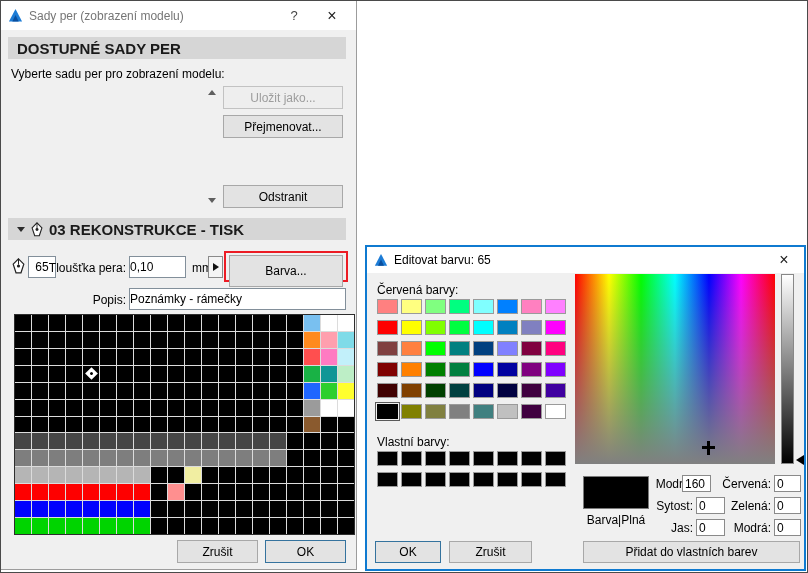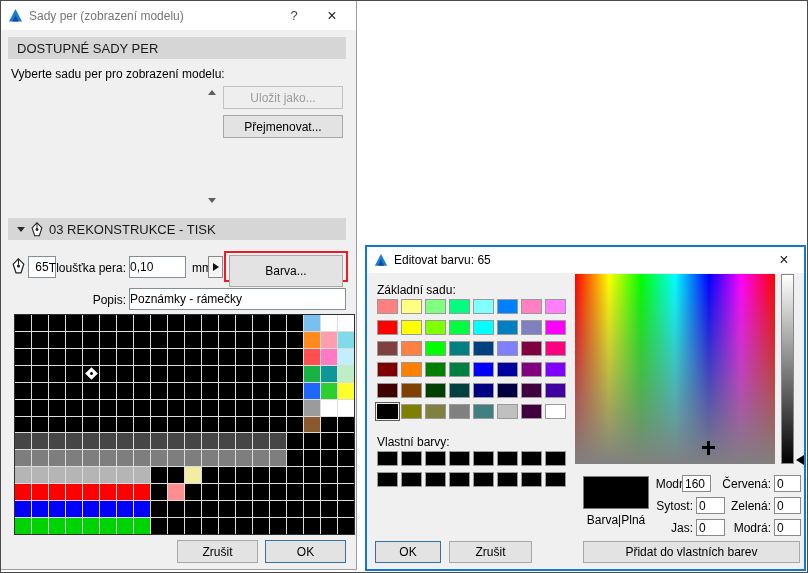--- a/index.html
+++ b/index.html
@@ -12,21 +12,21 @@
   .titlebar{position:absolute;left:0;top:0;right:0;background:#ffffff;display:flex;align-items:center;gap:6px;padding-left:7px;box-sizing:border-box}
   #dlg-left .titlebar{height:29px}
   #dlg-right .titlebar{height:26px}
   .title{font-size:12px}
   #dlg-left .title{color:#767676}
   #dlg-right .title{color:#000}
   .tb-spacer{flex:1}
   .tb-btn{width:32px;height:100%;display:flex;align-items:center;justify-content:center;font-size:13px;color:#444}
   .close-glyph{font-size:16px;color:#222}
   .band{position:absolute;background:#d6d6d6;display:flex;align-items:center;gap:6px;padding-left:9px;box-sizing:border-box;height:22px}
-  .band .bandtext{font-size:13px;font-weight:normal;color:#1a1a1a}
+  .band .bandtext{font-size:15px;font-weight:bold;color:#1a1a1a}
   .lbl{position:absolute;font-size:12px;white-space:nowrap}
   .lbl.right{text-align:right}
   .btn{position:absolute;background:#e3e3e3;border:1px solid #a8a8a8;font-size:12px;display:flex;align-items:center;justify-content:center;box-sizing:border-box;cursor:default}
   .btn.disabled{color:#9d9d9d;background:#eeeeee;border-color:#c2c2c2}
   .btn.default{border-color:#35739e}
   .inp{position:absolute;background:#fff;border:1px solid #828f9a;font-size:12px;padding:0 0;box-sizing:border-box;font-family:"Liberation Sans",sans-serif}
   .listbox{position:absolute;left:10px;top:84px;width:193px;height:123px;background:#fff;border:1px solid #9f9f9f;box-sizing:border-box;overflow:hidden}
   .list-item{height:17px;line-height:17px;padding-left:5px;font-size:12px;white-space:nowrap}
   .list-item.selected{background:#0078d7;color:#fff}
   .tri-up{width:0;height:0;border-left:4px solid transparent;border-right:4px solid transparent;border-bottom:5px solid #5f5f5f;position:absolute}
@@ -76,20 +76,21 @@
     <span class="bandtext">DOSTUPNÉ SADY PER</span>
   </div>
 
   <div class="lbl" style="left:10px;top:66px">Vyberte sadu per pro zobrazení modelu:</div>
 
   <div class="tri-up" style="left:207px;top:89px"></div>
   <div class="tri-down" style="left:207px;top:197px"></div>
 
   <div class="btn disabled" style="left:222px;top:85px;width:120px;height:23px">Uložit jako...</div>
   <div class="btn" style="left:222px;top:114px;width:120px;height:23px">Přejmenovat...</div>
+  <div class="btn" style="left:222px;top:184px;width:120px;height:23px">Odstranit</div>
 
   <div class="band" style="left:7px;top:217px;width:338px">
     <span class="tri-collapse"></span>
     <svg width="12" height="15" viewBox="0 0 13 16">
       <path d="M6.5 0.8 L11.8 6.2 L9 14.8 L4 14.8 L1.2 6.2 Z" fill="#ffffff" stroke="#222" stroke-width="1.2"></path>
       <line x1="6.5" y1="0.8" x2="6.5" y2="6.6" stroke="#222" stroke-width="1"></line>
       <circle cx="6.5" cy="8" r="1.6" fill="#222"></circle>
     </svg>
     <span class="bandtext">03 REKONSTRUKCE - TISK</span>
   </div>
@@ -387,21 +388,21 @@
   <div class="titlebar">
     <svg width="14" height="14" viewBox="0 0 16 16">
       <polygon points="1,14.5 8,1 15,14.5" fill="#1c7cd6"></polygon>
       <polygon points="4.6,14.5 8,7.5 11.4,14.5" fill="#0a4f9e"></polygon>
     </svg>
     <span class="title">Editovat barvu: 65</span>
     <span class="tb-spacer"></span>
     <span class="tb-btn close-glyph" style="margin-right:4px">×</span>
   </div>
 
-  <div class="lbl" style="left:10px;top:36px">Základní sadu:</div>
+  <div class="lbl" style="left:10px;top:36px">Červená barvy:</div>
   <div class="swgrid" style="left:10px;top:52px">
       <div class="swatch" style="background: rgb(255, 128, 128);"></div>
       <div class="swatch" style="background: rgb(255, 255, 128);"></div>
       <div class="swatch" style="background: rgb(128, 255, 128);"></div>
       <div class="swatch" style="background: rgb(0, 255, 128);"></div>
       <div class="swatch" style="background: rgb(128, 255, 255);"></div>
       <div class="swatch" style="background: rgb(0, 128, 255);"></div>
       <div class="swatch" style="background: rgb(255, 128, 192);"></div>
       <div class="swatch" style="background: rgb(255, 128, 255);"></div>
       <div class="swatch" style="background: rgb(255, 0, 0);"></div>

